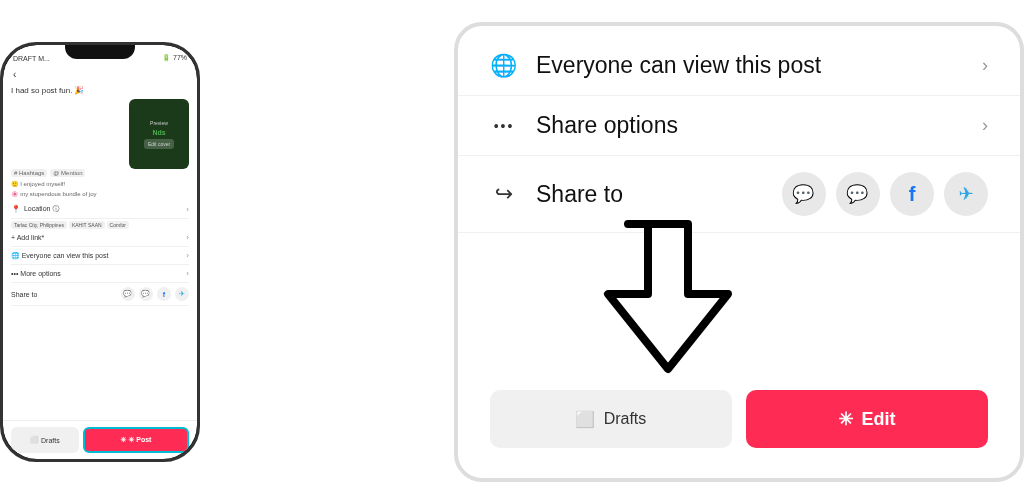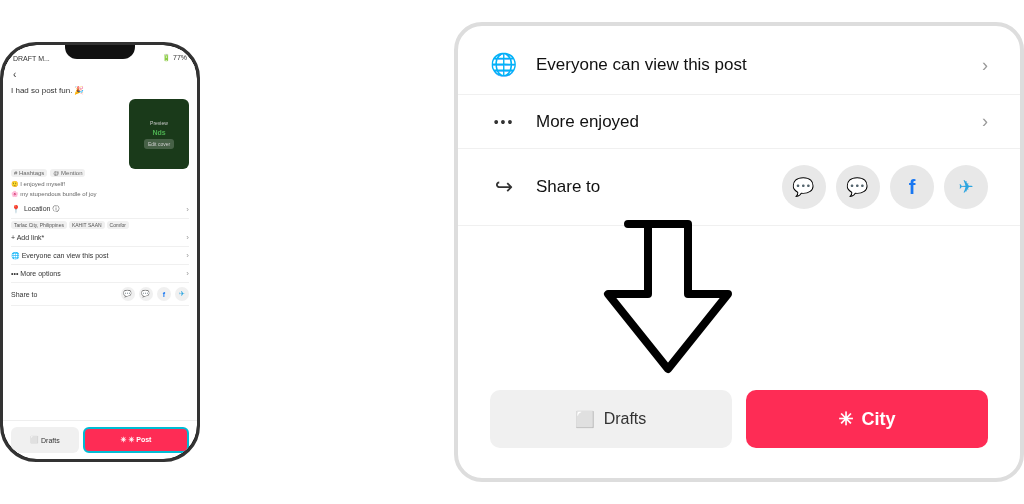--- a/index.html
+++ b/index.html
@@ -228,21 +228,21 @@
       align-items: center;
       gap: 18px;
     }
     .zoomed-row-icon {
       font-size: 22px;
       color: #333;
       width: 28px;
       text-align: center;
     }
     .zoomed-row-text {
-      font-size: 17px;
+      font-size: 23px;
       color: #111;
       font-weight: 400;
     }
     .zoomed-row-arrow {
       font-size: 18px;
       color: #999;
     }
     .share-to-row {
       display: flex;
       align-items: center;
@@ -418,21 +418,21 @@
     <div class="zoomed-row-left">
       <span class="zoomed-row-icon">🌐</span>
       <span class="zoomed-row-text">Everyone can view this post</span>
     </div>
     <span class="zoomed-row-arrow">›</span>
   </div>
 
   <div class="zoomed-row">
     <div class="zoomed-row-left">
       <span class="zoomed-row-icon" style="font-size:14px;letter-spacing:2px;">•••</span>
-      <span class="zoomed-row-text">More enjoyed</span>
+      <span class="zoomed-row-text">Share options</span>
     </div>
     <span class="zoomed-row-arrow">›</span>
   </div>
 
   <div class="share-to-row">
     <div class="share-to-left">
       <span class="zoomed-row-icon" style="font-size:22px;">↪</span>
       <span class="zoomed-row-text">Share to</span>
     </div>
     <div class="share-icons-large">
@@ -443,21 +443,21 @@
     </div>
   </div>
 
   <div class="zoomed-bottom-bar">
     <div class="drafts-btn-lg">
       <span>⬜</span>
       <span>Drafts</span>
     </div>
     <div class="post-btn-lg">
       <span>✳</span>
-      <span>City</span>
+      <span>Edit</span>
     </div>
   </div>
 
   <div class="arrow-overlay">
     <svg class="arrow-svg" viewBox="0 0 140 160" xmlns="http://www.w3.org/2000/svg">
 
       <polygon points="30,10 90,10 90,80 130,80 70,155 10,80 50,80 50,10" fill="white" stroke="black" stroke-width="8" stroke-linejoin="round"></polygon>
     </svg>
   </div>
 </div>

